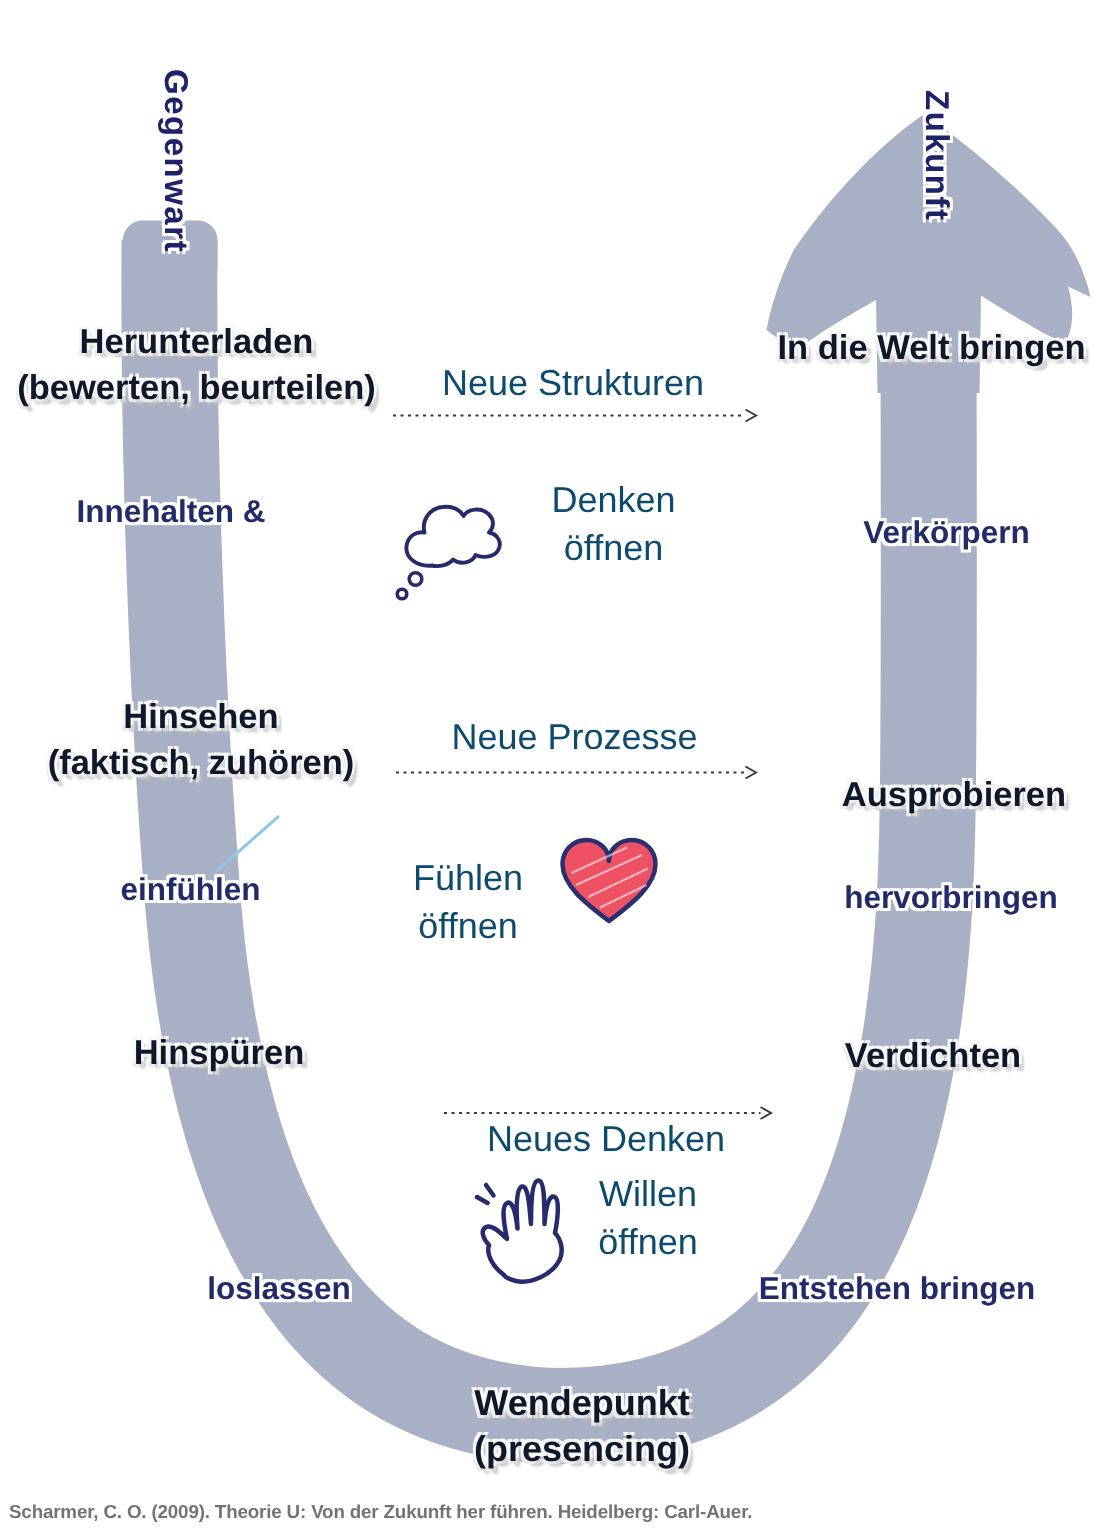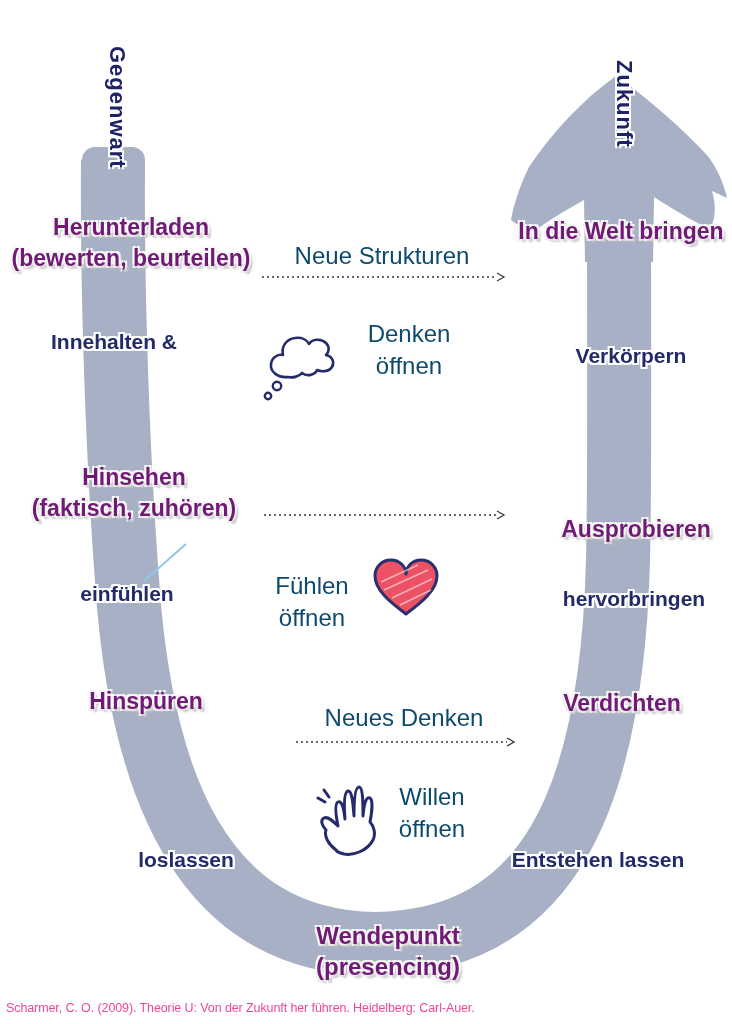--- a/index.html
+++ b/index.html
@@ -5,39 +5,39 @@
   html,body{margin:0;padding:0;background:#ffffff;}
   #canvas{
     position:relative;width:732px;height:1024px;overflow:hidden;background:#ffffff;
     font-family:"Liberation Sans","DejaVu Sans",sans-serif;
   }
   svg{display:block;}
   .abs{position:absolute;}
   .ctr{transform:translateX(-50%);text-align:center;}
   
   .stage{
-    color:#701a75;font-weight:700;font-size:23px;line-height:31px;white-space:nowrap;
+    color:#0f172a;font-weight:700;font-size:23px;line-height:31px;white-space:nowrap;
     text-shadow:-2px -2px 0 #f7f7f7,2px -2px 0 #f7f7f7,-2px 2px 0 #ececec,2px 2px 0 #d8d8d8,3px 3px 2px #c4c4c4;
   }
   .stage-lg{font-size:24px;}
   
   .practice{
     color:#232a6a;font-weight:700;font-size:21px;line-height:29px;white-space:nowrap;
     text-shadow:-2px -2px 0 #ffffff,2px -2px 0 #ffffff,-2px 2px 0 #ffffff,2px 2px 0 #ffffff,0 2px 0 #ffffff,0 -2px 0 #ffffff,2px 0 0 #ffffff,-2px 0 0 #ffffff;
   }
   
   .center-label{color:#0c4a6e;font-weight:400;font-size:24px;line-height:32px;white-space:nowrap;}
   
   .vaxis{
     color:#1e2266;font-weight:700;font-size:22px;white-space:nowrap;
     transform:rotate(90deg);transform-origin:left top;
     text-shadow:-2px -2px 0 #ffffff,2px -2px 0 #ffffff,-2px 2px 0 #ffffff,2px 2px 0 #ffffff,0 2px 0 #ffffff,0 -2px 0 #ffffff;
     letter-spacing:1px;
   }
-  .citation{color:#ec4899;font-weight:400;font-size:12.5px;white-space:nowrap;letter-spacing:-0.1px;}
+  .citation{color:#737373;font-weight:700;font-size:12.5px;white-space:nowrap;letter-spacing:-0.1px;}
 </style>
 </head>
 <body>
 
 <div id="canvas">
 
   <svg class="abs" style="left:0;top:0;" width="732" height="1024" viewBox="0 0 732 1024">
 
     <rect x="82" y="147" width="63" height="44" rx="13" fill="#a8b0c5"></rect>
 
@@ -98,38 +98,39 @@
       <path d="M30 57 C20 58 12 52 13 44 C14 37 20 34 25 35 C23 27 28 19 37 18 C44 17 49 20 51 24 C54 19 63 18 68 23 C72 27 71 32 68 35 C74 36 77 42 74 47 C71 52 63 52 59 50 C57 55 49 57 44 53 C41 57 34 58 30 57 Z" fill="#ffffff" stroke="#252b6b" stroke-width="2.6" stroke-linejoin="round"></path>
       <circle cx="19" cy="66" r="4.2" fill="#ffffff" stroke="#252b6b" stroke-width="2.4"></circle>
       <circle cx="10" cy="76" r="3.2" fill="#ffffff" stroke="#252b6b" stroke-width="2.4"></circle>
     </svg>
   </div>
   <div class="abs ctr center-label" style="left:409px;top:318px;">
     <div>Denken</div>
     <div>öffnen</div>
   </div>
 
+  <div class="abs ctr center-label" style="left:383px;top:476px;">Neue Prozesse</div>
 
   <div class="abs ctr center-label" style="left:312px;top:570px;">
     <div>Fühlen</div>
     <div>öffnen</div>
   </div>
   <div class="abs" style="left:368px;top:552px;width:76px;height:76px;">
     <svg width="76" height="76" viewBox="0 0 76 76">
       <path d="M38 22 C38 14 45 8 53 8 C63 8 69 16 69 24 C69 38 54 50 38 62 C22 50 7 38 7 24 C7 16 13 8 23 8 C31 8 38 14 38 22 Z" fill="#ec5164" stroke="#2a2f6e" stroke-width="3" stroke-linejoin="round"></path>
       <g stroke="rgba(255,255,255,0.55)" stroke-width="1.6">
         <line x1="13" y1="30" x2="50" y2="13"></line>
         <line x1="16" y1="38" x2="60" y2="18"></line>
         <line x1="24" y1="46" x2="64" y2="27"></line>
         <line x1="32" y1="53" x2="63" y2="38"></line>
       </g>
     </svg>
   </div>
 
-  <div class="abs ctr center-label" style="left:404px;top:702px;">Neues Denken</div>
+  <div class="abs ctr center-label" style="left:404px;top:744px;">Neues Denken</div>
 
   <div class="abs" style="left:316px;top:772px;width:76px;height:84px;">
     <svg width="76" height="84" viewBox="0 0 76 84">
       <g stroke="#252b6b" stroke-width="3" fill="none" stroke-linecap="round" stroke-linejoin="round">
         <path d="M20 78
                  C 12 72, 8 64, 10 58
                  C 6 54, 4 48, 8 46
                  C 12 44, 18 50, 22 54
                  C 20 44, 18 32, 22 30
                  C 26 28, 28 38, 29 47
@@ -155,17 +156,17 @@
   <div class="abs ctr stage stage-lg" style="left:388px;top:920px;">
     <div>Wendepunkt</div>
     <div>(presencing)</div>
   </div>
 
   <div class="abs ctr stage" style="left:621px;top:216px;">In die Welt bringen</div>
   <div class="abs ctr practice" style="left:631px;top:341px;">Verkörpern</div>
   <div class="abs ctr stage" style="left:636px;top:474px;margin-top:40px;">Ausprobieren</div>
   <div class="abs ctr practice" style="left:634px;top:584px;">hervorbringen</div>
   <div class="abs ctr stage" style="left:622px;top:688px;">Verdichten</div>
-  <div class="abs ctr practice" style="left:598px;top:845px;">Entstehen lassen</div>
+  <div class="abs ctr practice" style="left:598px;top:845px;">Entstehen bringen</div>
 
   <div class="abs citation" style="left:6px;top:1001px;">Scharmer, C. O. (2009). Theorie U: Von der Zukunft her führen. Heidelberg: Carl-Auer.</div>
 
 </div>
 
 </body></html>

